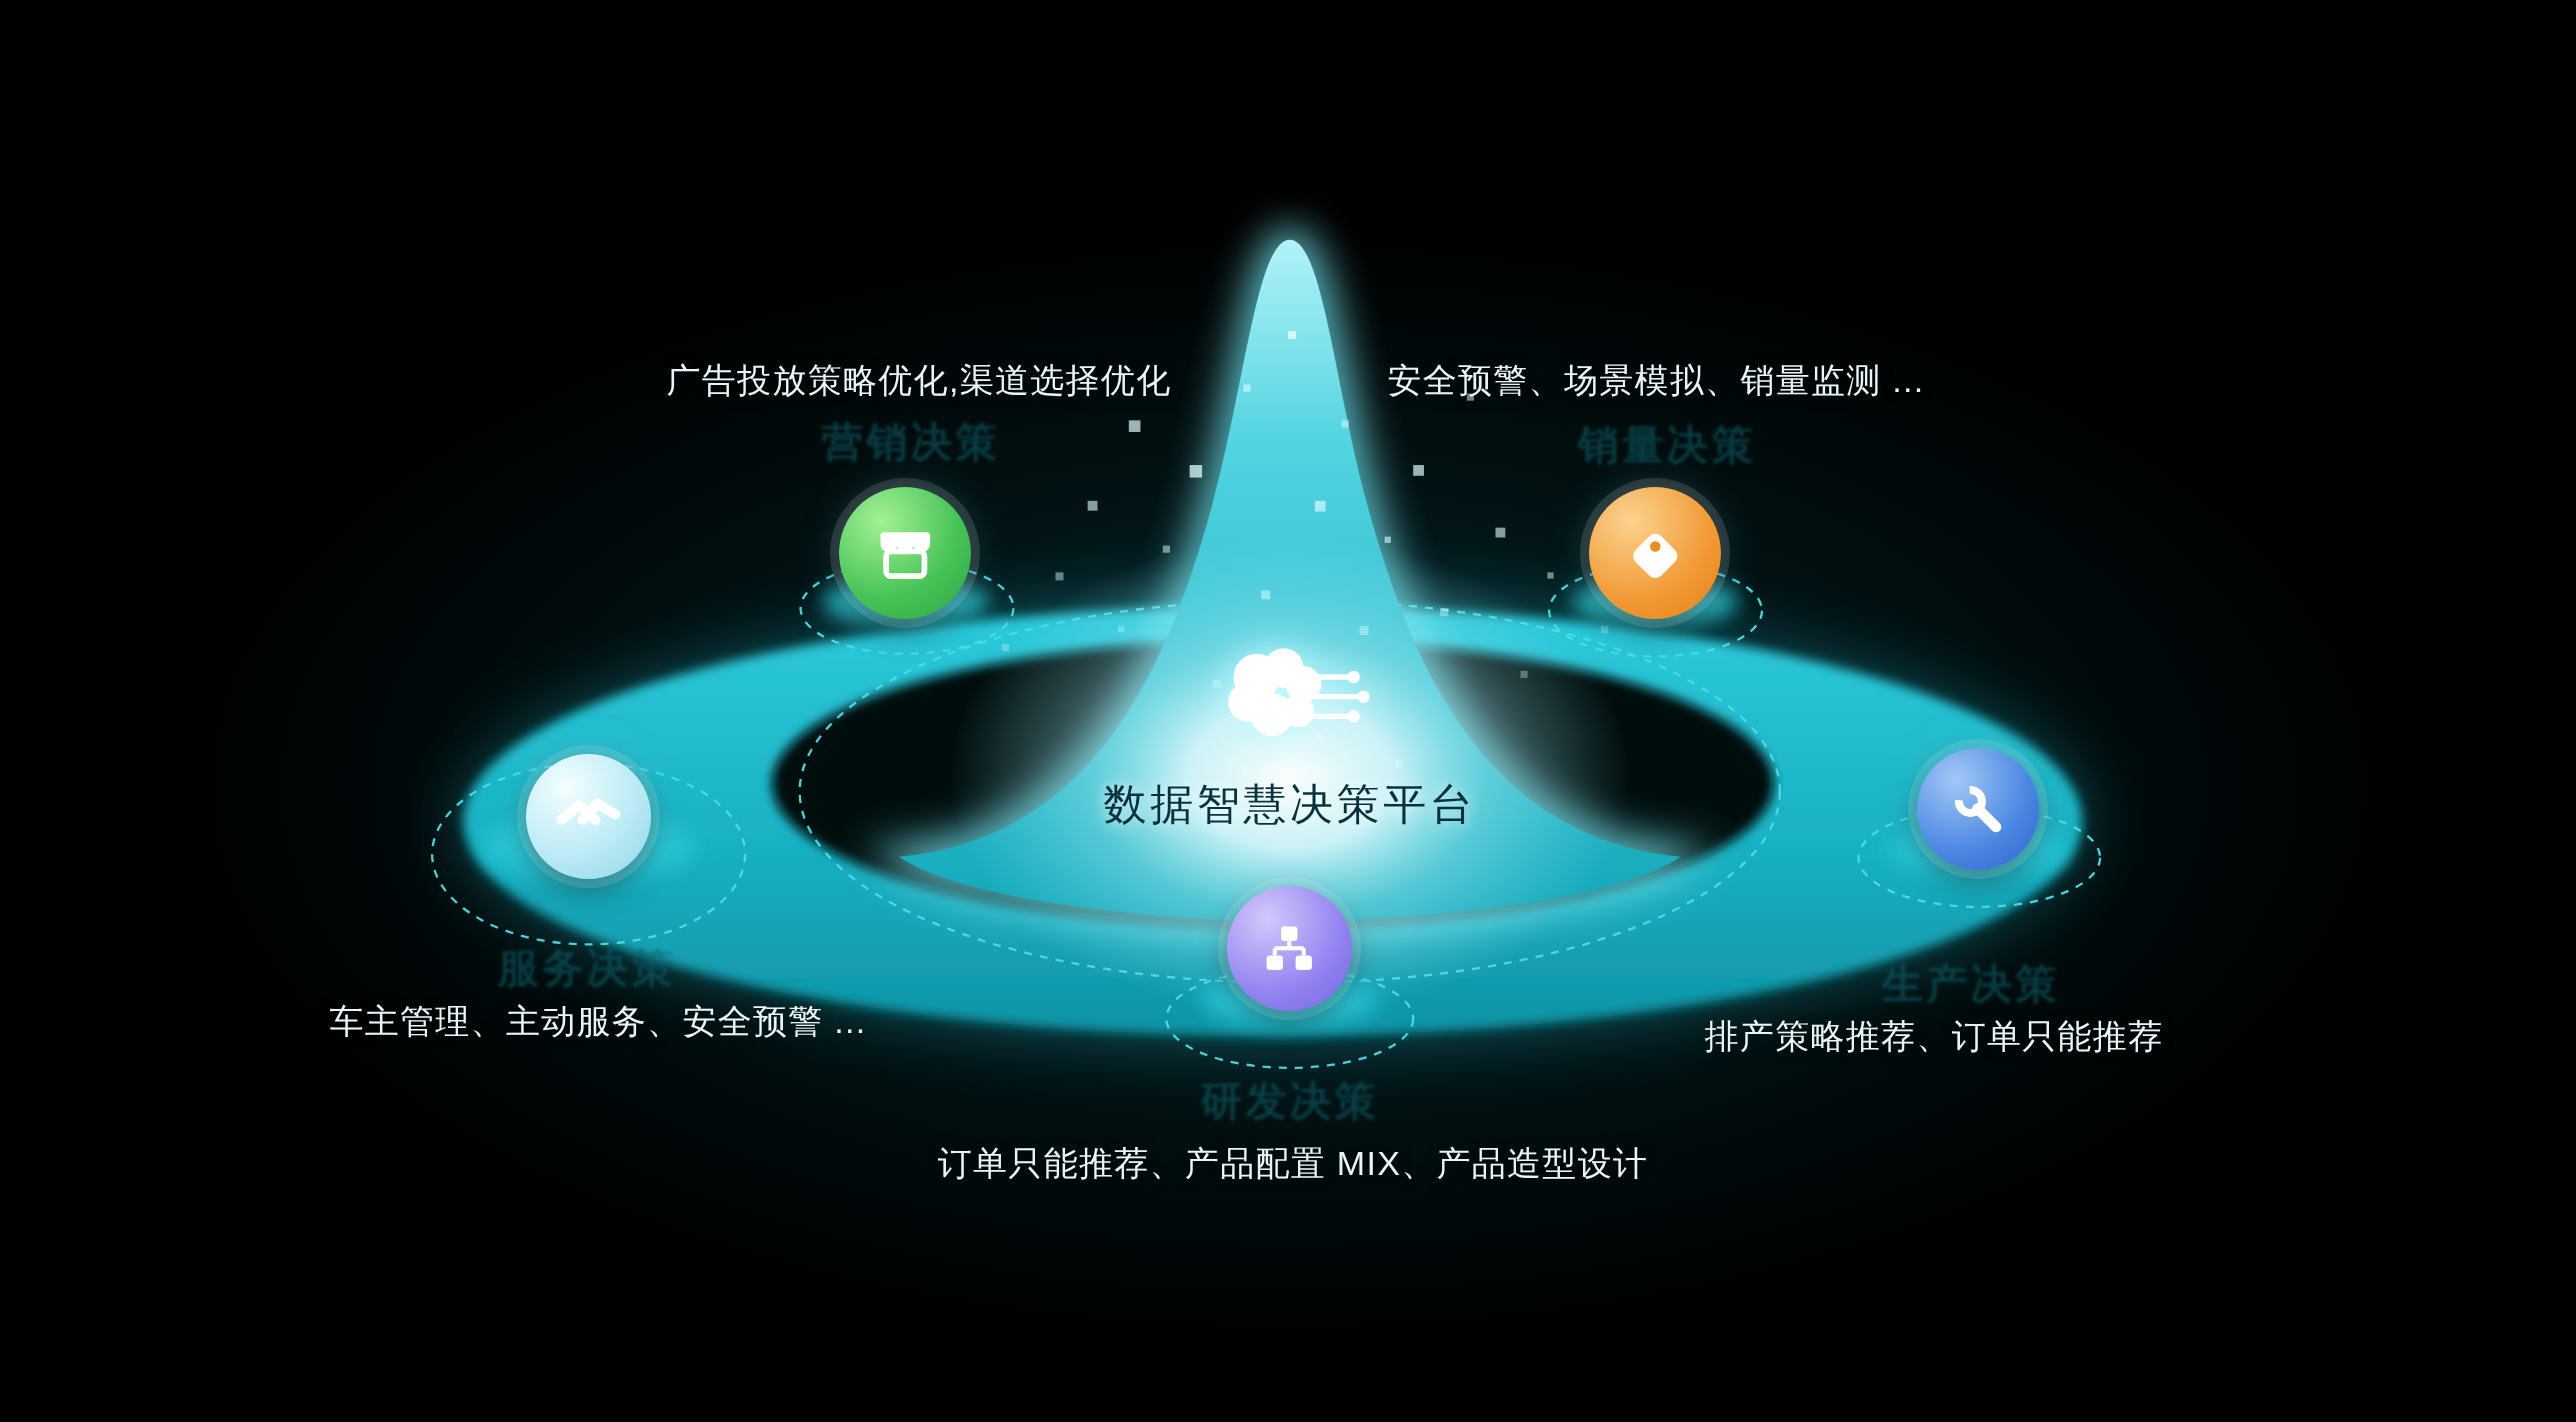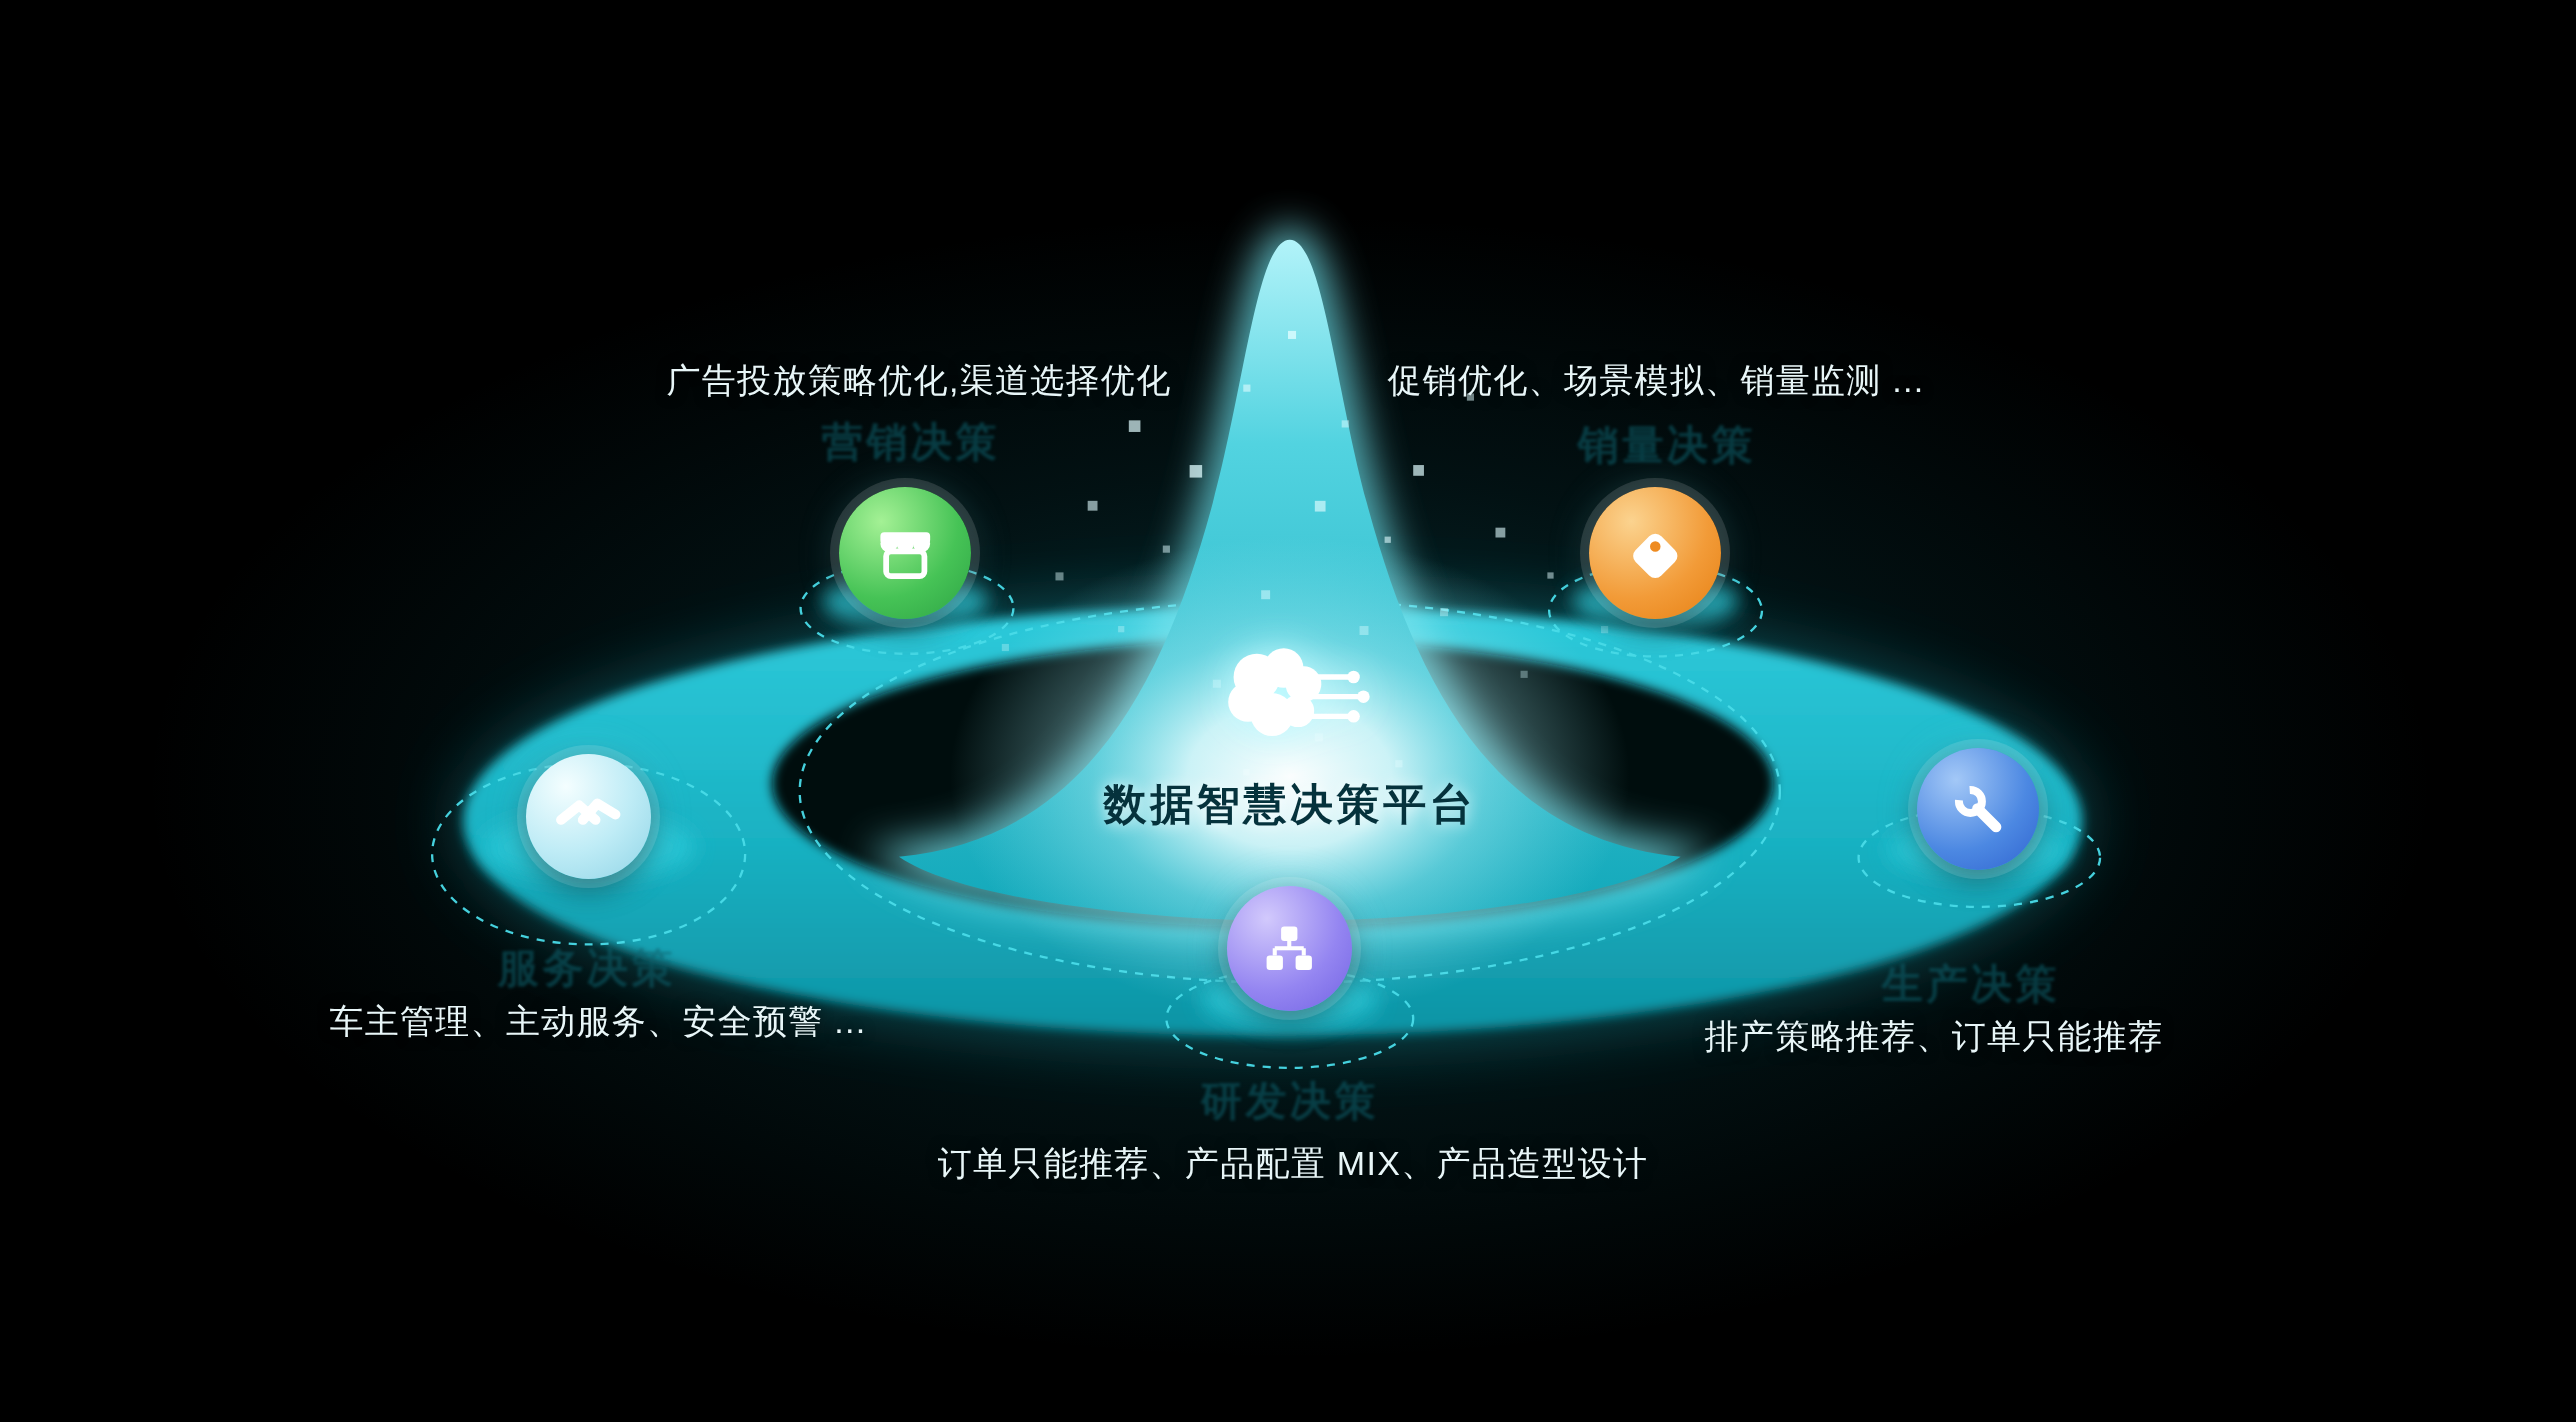--- a/index.html
+++ b/index.html
@@ -71,21 +71,21 @@
     left: 1187px; top: 625px;
     width: 206px; height: 143px;
     z-index: 6;
     filter: drop-shadow(0 0 19.7px rgba(190,250,255,.95));
   }
   .platform-title {
     position: absolute;
     left: 1290px; top: 805px;
     transform: translate(-50%, -50%);
     font-size: 43px;
-    font-weight: 700;
+    font-weight: 400;
     color: #05323c;
     letter-spacing: 3.6px;
     white-space: nowrap;
     z-index: 6;
     text-shadow: 0 0 16px rgba(255,255,255,.9);
   }
   
   .desc-marketing  { left: 919px; top: 381px; }
   .desc-sales      { left: 1656px; top: 381px; }
   .desc-service    { left: 598px;  top: 1022px; }
@@ -275,21 +275,21 @@
         <line x1="-16" y1="0" x2="-16" y2="8"></line>
         <line x1="16" y1="0" x2="16" y2="8"></line>
       </g>
       <rect x="-9" y="-24" width="18" height="16" rx="3.5" fill="#fff"></rect>
       <rect x="-25" y="8" width="18" height="16" rx="3.5" fill="#fff"></rect>
       <rect x="7" y="8" width="18" height="16" rx="3.5" fill="#fff"></rect>
     </svg>
   </div>
 
   <div class="desc desc-marketing">广告投放策略优化,渠道选择优化</div>
-  <div class="desc desc-sales">促销优化、场景模拟、销量监测 ...</div>
+  <div class="desc desc-sales">安全预警、场景模拟、销量监测 ...</div>
   <div class="desc desc-service">车主管理、主动服务、安全预警 ...</div>
   <div class="desc desc-production">排产策略推荐、订单只能推荐</div>
   <div class="desc desc-rnd">订单只能推荐、产品配置 MIX、产品造型设计</div>
 
   <div class="faded-label label-marketing">营销决策</div>
   <div class="faded-label label-sales">销量决策</div>
   <div class="faded-label label-service">服务决策</div>
   <div class="faded-label label-production">生产决策</div>
   <div class="faded-label label-rnd">研发决策</div>
 

